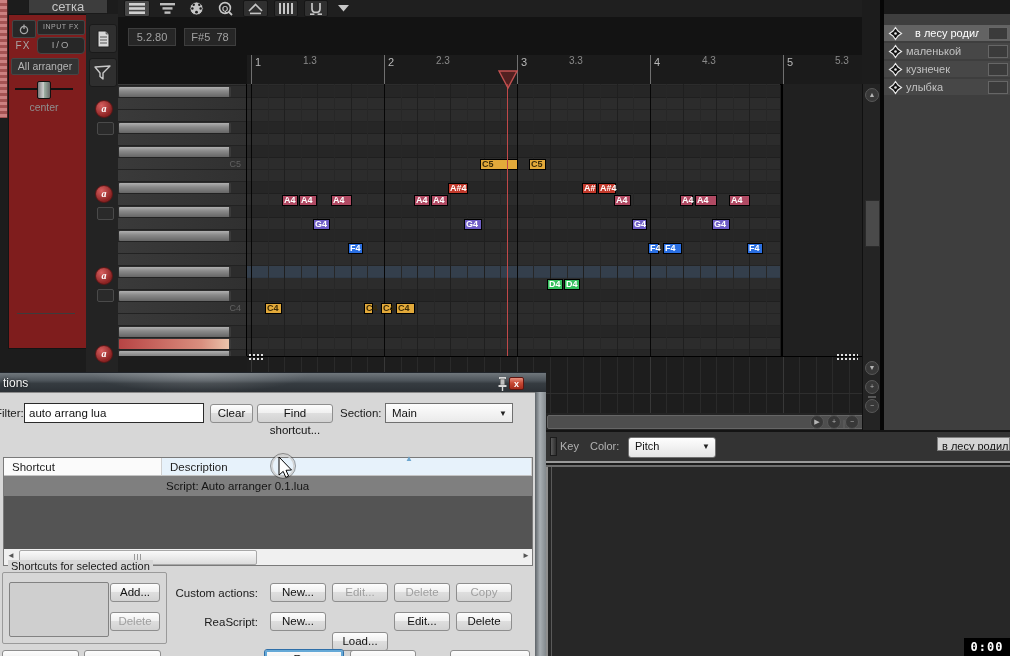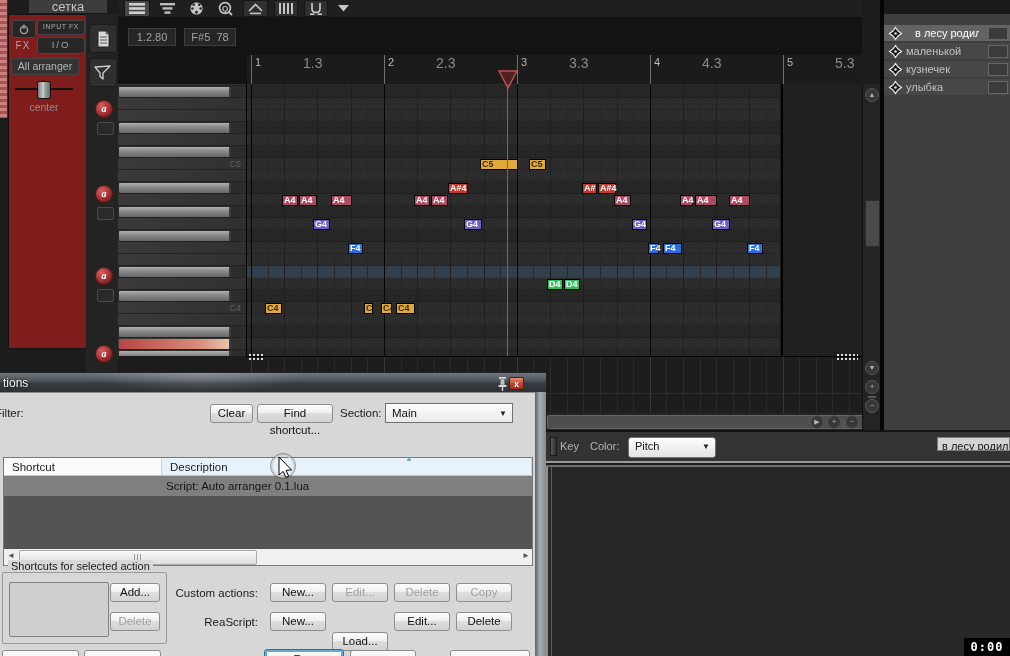--- a/index.html
+++ b/index.html
@@ -43,21 +43,21 @@
 
   #hdr-left{left:118px;top:17px;width:129px;height:67px;background:#131313}
   #hdr-top{left:247px;top:17px;width:615px;height:38px;background:#131313}
   .infobox{position:absolute;top:28px;height:16px;background:#262626;border:1px solid #3e3e3e;color:#a2a2a2;
     font-size:11px;text-align:center;line-height:16px;white-space:pre}
 
   
   #ruler{left:247px;top:55px;width:615px;height:29px;background:#1b1b1b;border-bottom:1px solid #000;overflow:hidden}
   .rtick{position:absolute;top:0;width:1px;height:29px;background:#707070}
   .rnum{position:absolute;top:1px;font-size:11px;color:#b8b8b8}
-  .rsub{position:absolute;top:0;font-size:14px;color:#8a8a8a}
+  .rsub{position:absolute;top:0;font-size:10px;color:#8a8a8a}
 
   
   #piano{left:118px;top:84px;width:128px;height:272px;background:#333;overflow:hidden;border-right:2px solid #000}
   .prow{position:absolute;left:0;width:128px;height:12px;background:linear-gradient(90deg,#3a3a3a,#303030);
     border-bottom:1px solid #222;box-sizing:border-box}
   .prow.dark{background:#2c2c2c}
   .pbar{position:absolute;left:1px;top:1px;width:110px;height:10px;border-radius:1px;border-right:2px solid #3a3a3a;
     background:linear-gradient(180deg,#b0b0b0,#8a8a8a 40%,#666)}
   .pbar.red{background:linear-gradient(90deg,#b84444,#d98f7f 75%,#eac4ab)}
   .plab{position:absolute;right:5px;top:1px;font-size:9px;color:#606060}
@@ -272,21 +272,21 @@
   </span>
   <span class="tbi">
     <svg width="11" height="7" viewBox="0 0 11 7">
         <polygon points="0,0 11,0 5.5,6.5" fill="#c6c6c6"></polygon>
       </svg>
   </span>
 </div>
 
 <div class="abs" id="hdr-left"></div>
 <div class="abs" id="hdr-top"></div>
-<div class="infobox" style="left:128px;width:46px">1.2.80</div>
+<div class="infobox" style="left:128px;width:46px">5.2.80</div>
 <div class="infobox" style="left:184px;width:50px">F#5  78</div>
 
 <div class="abs" id="ruler">
     <div class="rtick" style="left: 4px;"></div>
     <div class="rnum" style="left: 8px;">1</div>
     <div class="rsub" style="left: 56px;">1.3</div>
     <div class="rtick" style="left: 137px;"></div>
     <div class="rnum" style="left: 141px;">2</div>
     <div class="rsub" style="left: 189px;">2.3</div>
     <div class="rtick" style="left: 270px;"></div>
@@ -566,20 +566,21 @@
       <rect x="2" y="1" width="7" height="2" fill="#d8d8d8"></rect>
         <rect x="3.2" y="3" width="4.6" height="6" fill="#c0c0c0" stroke="#555" stroke-width="0.6"></rect>
       <rect x="1.5" y="9" width="8" height="2" fill="#d8d8d8"></rect>
         <line x1="5.5" y1="11" x2="5.5" y2="15" stroke="#d8d8d8" stroke-width="1.4"></line>
     </svg>
     <div id="dlg-close">x</div>
   </div>
 
   <div id="dlg-client">
     <div class="dtext" style="left:-5px;top:14px">Filter:</div>
+    <input id="filter-input" value="auto arrang lua" style="">
     <div class="wbtn" style="left:210px;top:11px;width:43px">Clear</div>
     <div class="wbtn" style="left:257px;top:11px;width:76px">Find shortcut...</div>
     <div class="dtext" style="left:340px;top:14px">Section:</div>
     <div id="sec-combo">
       <span>Main</span>
       <span class="arr">▼</span>
     </div>
 
     <div id="alist">
       <div class="lhdr" style="left:0;width:158px">Shortcut</div>

